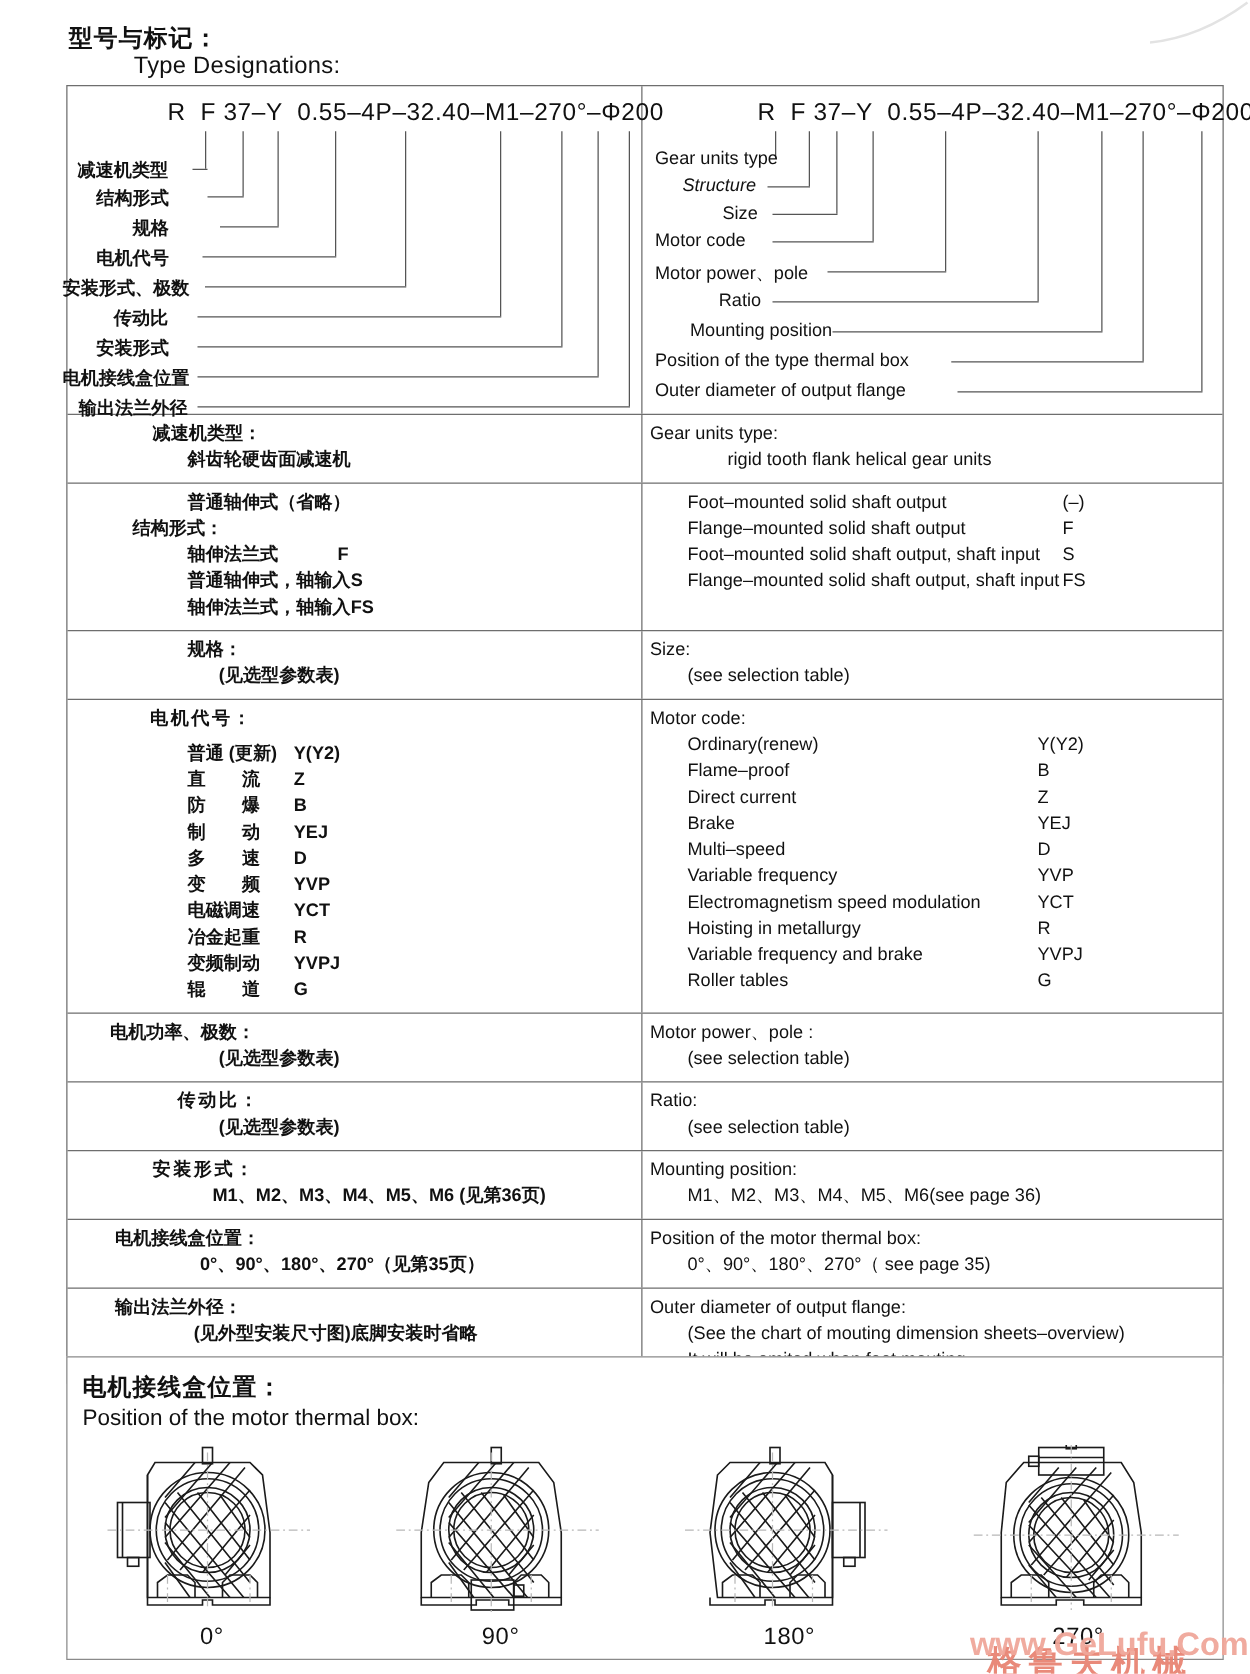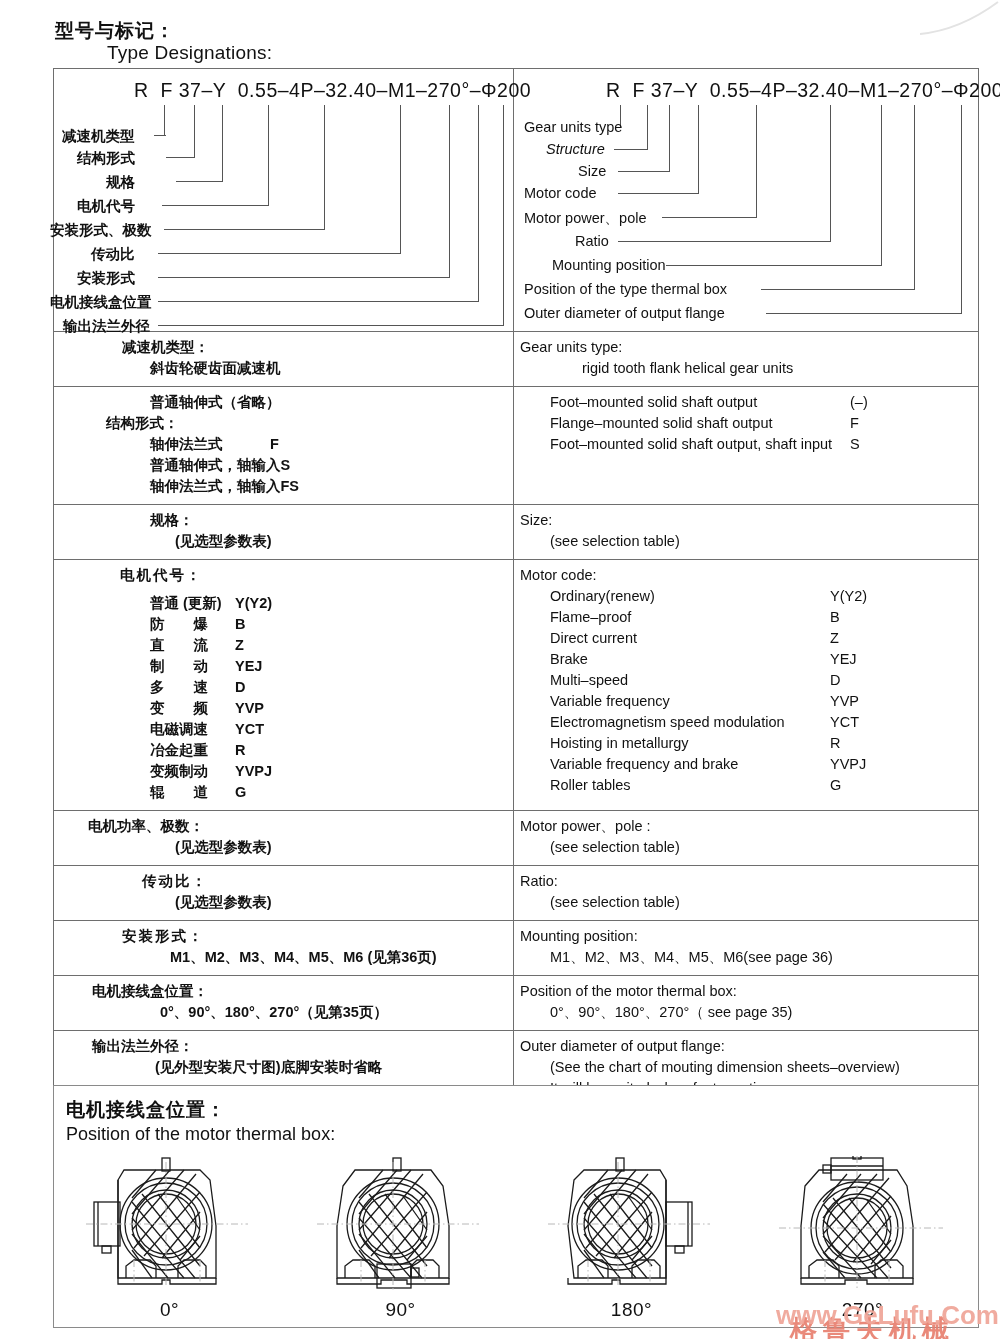--- a/index.html
+++ b/index.html
@@ -295,43 +295,46 @@
       <div class="cell-r">
         <div class="en indent1">
           <span class="code-col-wide">Foot–mounted solid shaft output</span><span>(–)</span>
         </div>
         <div class="en indent1">
           <span class="code-col-wide">Flange–mounted solid shaft output</span><span>F</span>
         </div>
         <div class="en indent1">
           <span class="code-col-wide">Foot–mounted solid shaft output, shaft input</span><span>S</span>
         </div>
+        <div class="en indent1">
+          <span class="code-col-wide">Flange–mounted solid shaft output, shaft input</span><span>FS</span>
+        </div>
       </div>
     </div>
 
     <div class="row">
       <div class="cell-l">
         <div class="cn" style="padding-left:90px;">规格：</div>
         <div class="cn" style="padding-left:115px;">(见选型参数表)</div>
       </div>
       <div class="cell-r">
         <div class="en">Size:</div>
         <div class="en indent1">(see selection table)</div>
       </div>
     </div>
 
     <div class="row">
       <div class="cell-l">
         <div class="cn" style="padding-left:60px; letter-spacing:2px;">电机代号：</div>
         <div class="cn indent3" style="margin-top:7px;">
           <span class="code-col" style="min-width:85px;">普通 (更新)</span><span>Y(Y2)</span></div>
         <div class="cn indent3">
+          <span class="code-col" style="min-width:85px;">直　　流</span><span>Z</span></div>
+        <div class="cn indent3">
           <span class="code-col" style="min-width:85px;">防　　爆</span><span>B</span></div>
-        <div class="cn indent3">
-          <span class="code-col" style="min-width:85px;">直　　流</span><span>Z</span></div>
         <div class="cn indent3">
           <span class="code-col" style="min-width:85px;">制　　动</span><span>YEJ</span></div>
         <div class="cn indent3">
           <span class="code-col" style="min-width:85px;">多　　速</span><span>D</span></div>
         <div class="cn indent3">
           <span class="code-col" style="min-width:85px;">变　　频</span><span>YVP</span></div>
         <div class="cn indent3">
           <span class="code-col" style="min-width:85px;">电磁调速</span><span>YCT</span></div>
         <div class="cn indent3">
           <span class="code-col" style="min-width:85px;">冶金起重</span><span>R</span></div>

